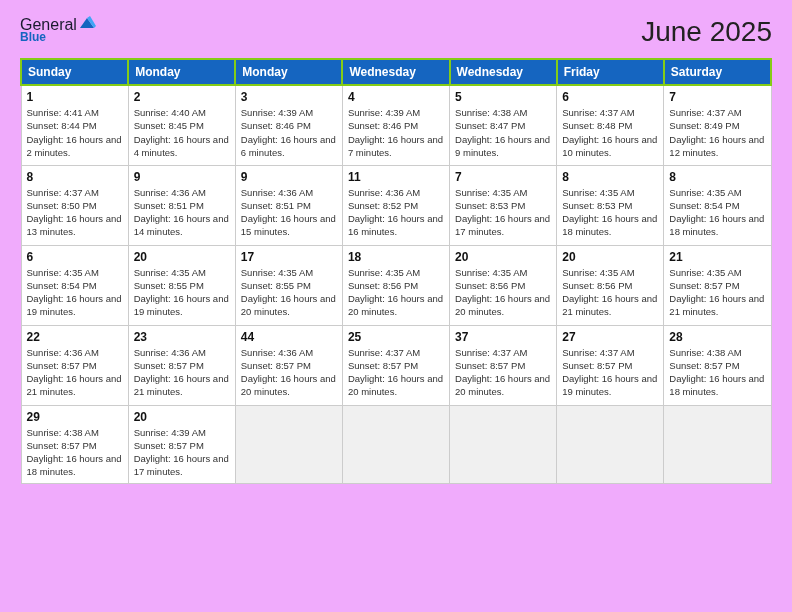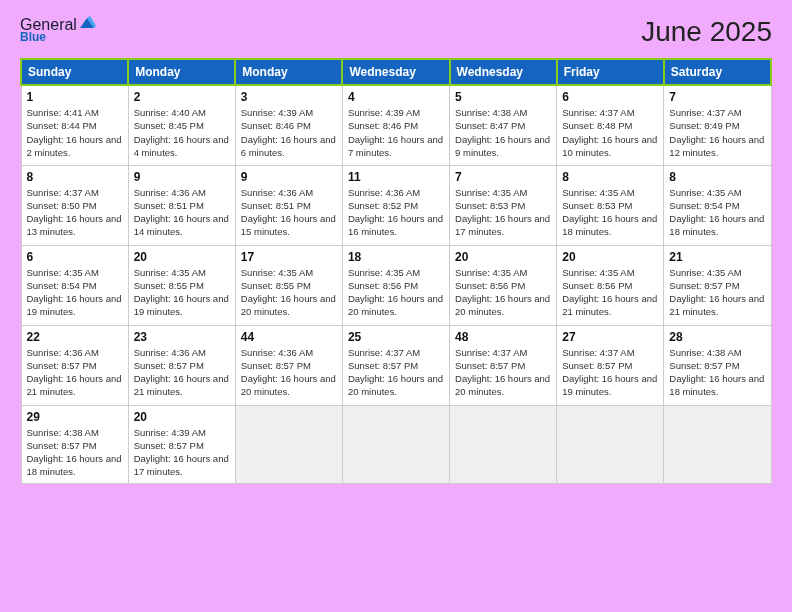--- a/index.html
+++ b/index.html
@@ -218,21 +218,21 @@
           </td>
           <td>
             <span class="day-num">44</span>
             <div class="day-detail">Sunrise: 4:36 AM<br>Sunset: 8:57 PM<br>Daylight: 16 hours and 20 minutes.</div>
           </td>
           <td>
             <span class="day-num">25</span>
             <div class="day-detail">Sunrise: 4:37 AM<br>Sunset: 8:57 PM<br>Daylight: 16 hours and 20 minutes.</div>
           </td>
           <td>
-            <span class="day-num">48</span>
+            <span class="day-num">37</span>
             <div class="day-detail">Sunrise: 4:37 AM<br>Sunset: 8:57 PM<br>Daylight: 16 hours and 20 minutes.</div>
           </td>
           <td>
             <span class="day-num">27</span>
             <div class="day-detail">Sunrise: 4:37 AM<br>Sunset: 8:57 PM<br>Daylight: 16 hours and 19 minutes.</div>
           </td>
           <td>
             <span class="day-num">28</span>
             <div class="day-detail">Sunrise: 4:38 AM<br>Sunset: 8:57 PM<br>Daylight: 16 hours and 18 minutes.</div>
           </td>

